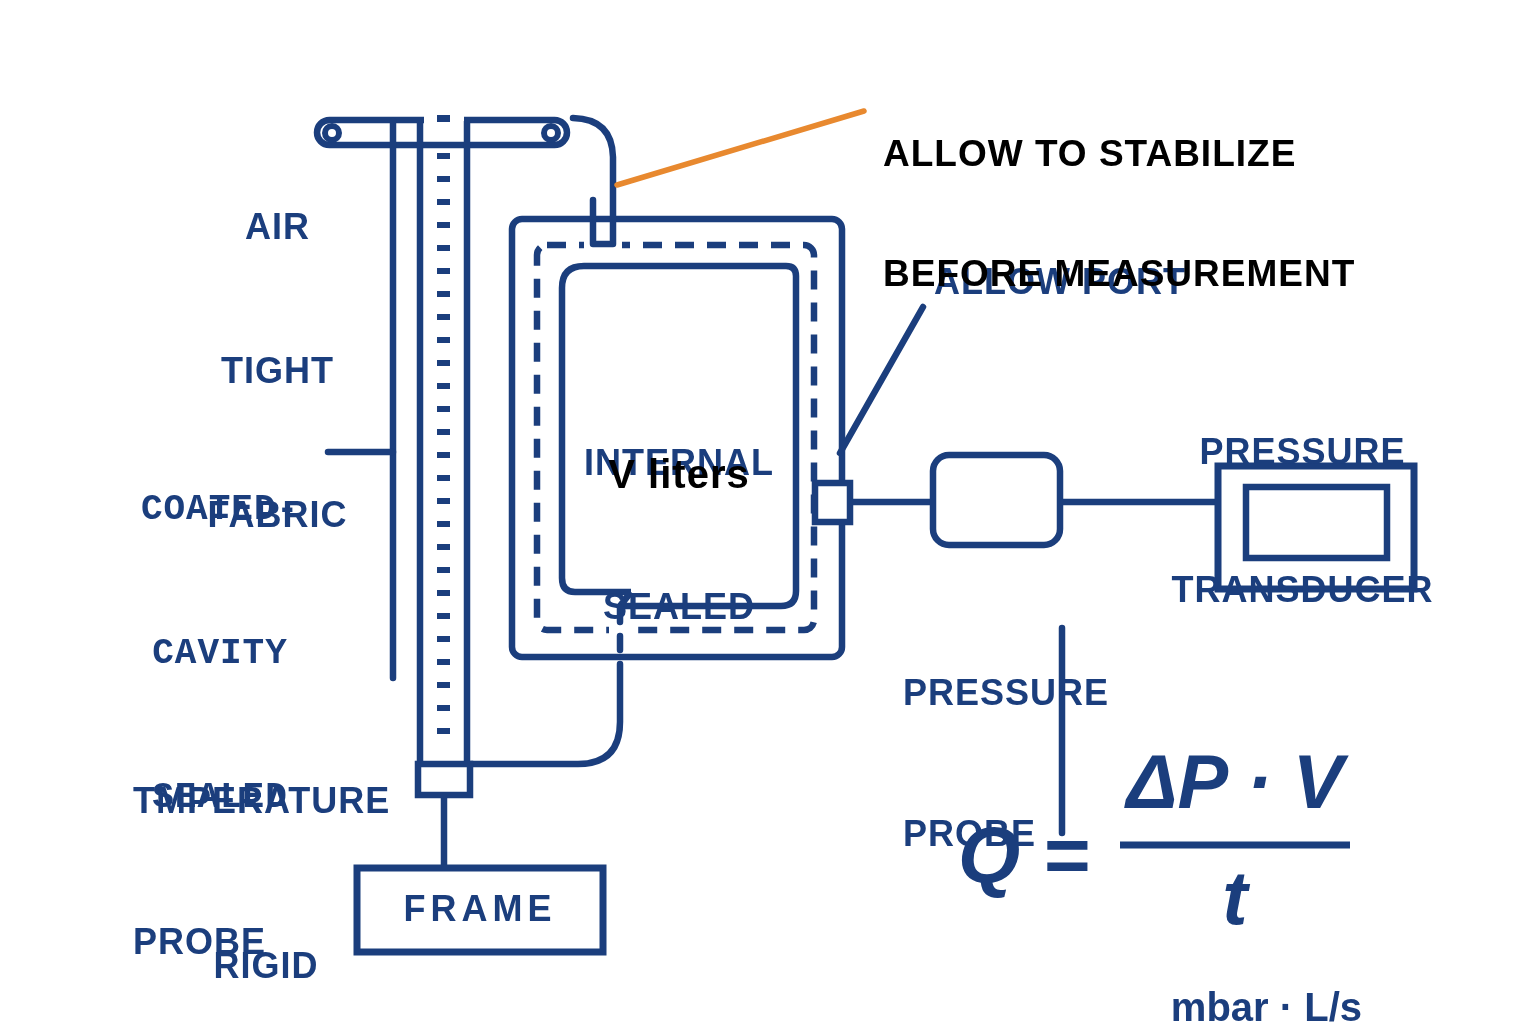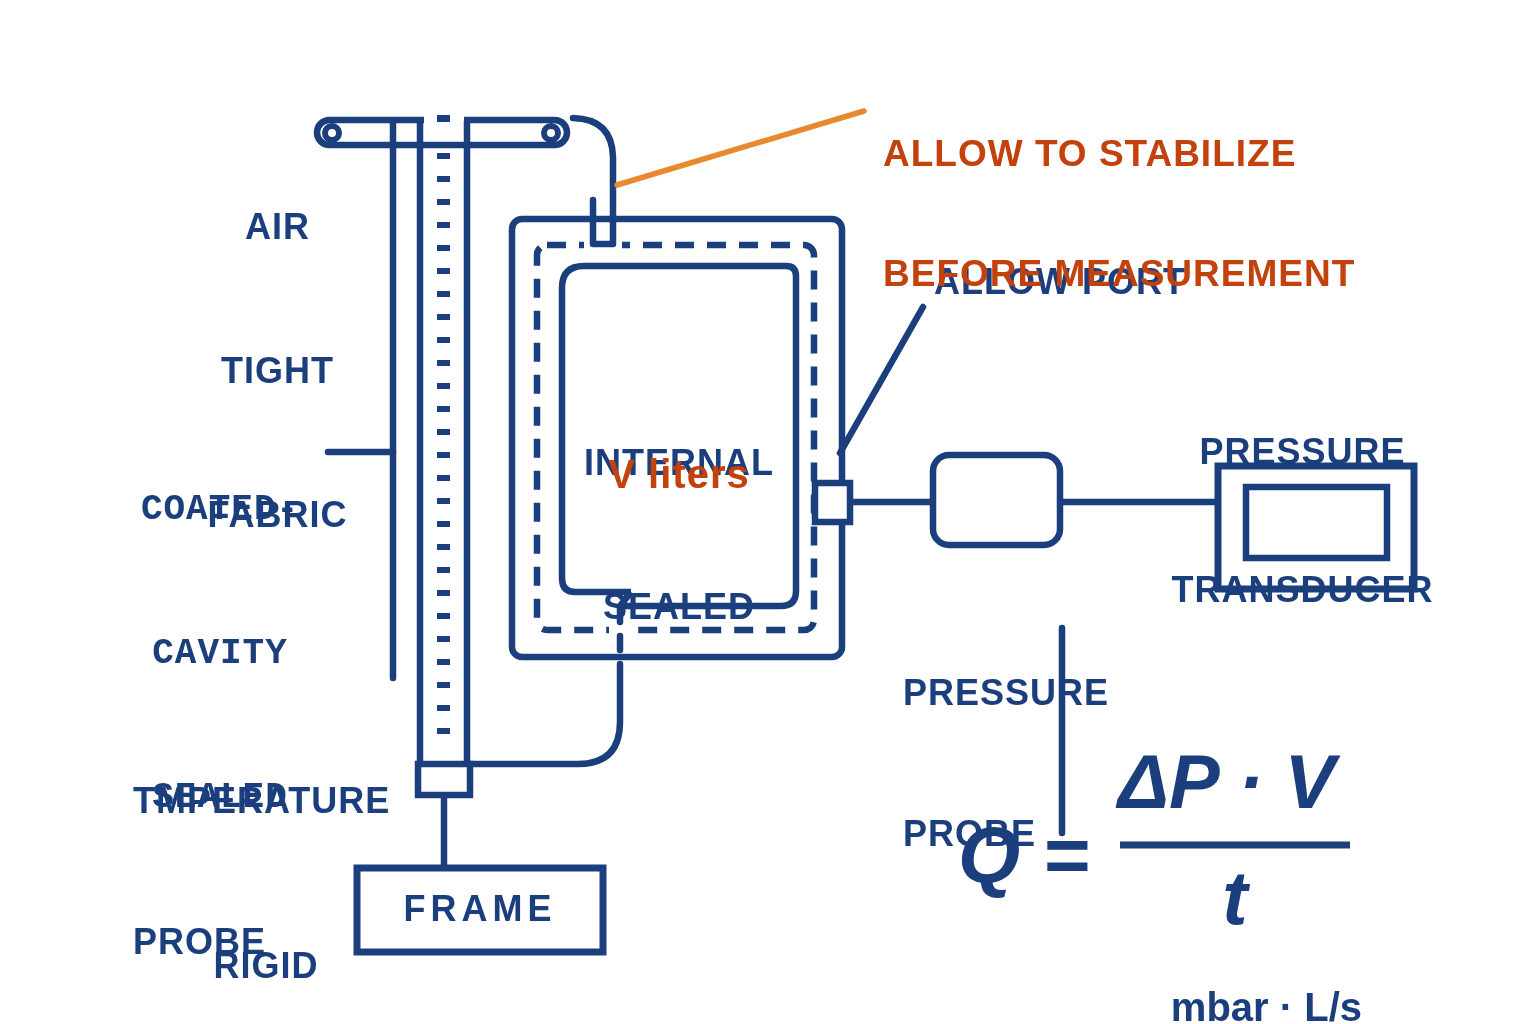--- a/index.html
+++ b/index.html
@@ -6,26 +6,26 @@
   #stage{
     position:relative;width:1536px;height:1024px;overflow:hidden;background:#ffffff;
     font-family:"Liberation Sans", sans-serif;
   }
   #art{position:absolute;left:0;top:0;width:1536px;height:1024px;}
   .lbl{
     position:absolute;font-weight:700;color:#1b3e7d;font-size:36px;line-height:48px;
     letter-spacing:1px;white-space:pre;
   }
   .center{text-align:center;}
-  .orange{color:#c2410c;}
+  .orange{color:#000000;}
   .lbl .line{display:block;}
   
   .formula{position:absolute;font-weight:700;color:#1b3e7d;font-style:italic;white-space:pre;}
   #f-lhs{left:958px;top:815px;font-size:80px;line-height:80px;}
-  #f-num{left:1118px;top:744px;width:234px;font-size:76px;line-height:76px;}
+  #f-num{left:1118px;top:744px;width:234px;font-size:76px;line-height:76px;text-align:center;}
   #f-den{left:1118px;top:860px;width:234px;font-size:76px;line-height:76px;text-align:center;}
   #f-units{left:1108px;top:987px;width:254px;font-size:40px;line-height:40px;text-align:right;font-style:normal;}
   
   #lbl-zipper{left:150px;top:107px;width:255px;}
   #lbl-panel{left:95px;top:390px;width:250px;font-family:Liberation Mono, monospace;}
   #lbl-temp{left:133px;top:683px;width:430px;line-height:47px;}
   #lbl-rigid{left:176px;top:856px;width:180px;line-height:44px;}
   #lbl-framebox{left:357px;top:885px;width:246px;letter-spacing:5px;}
   #lbl-cavity{left:562px;top:343px;width:234px;}
   #lbl-vliters{left:562px;top:452px;width:234px;font-size:40px;line-height:44px;}

